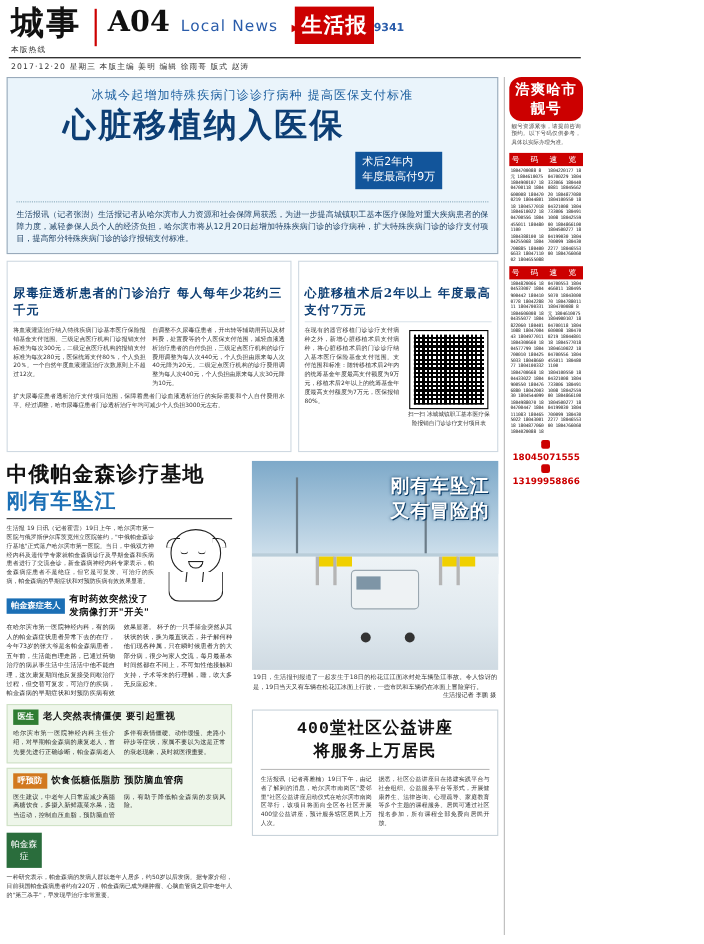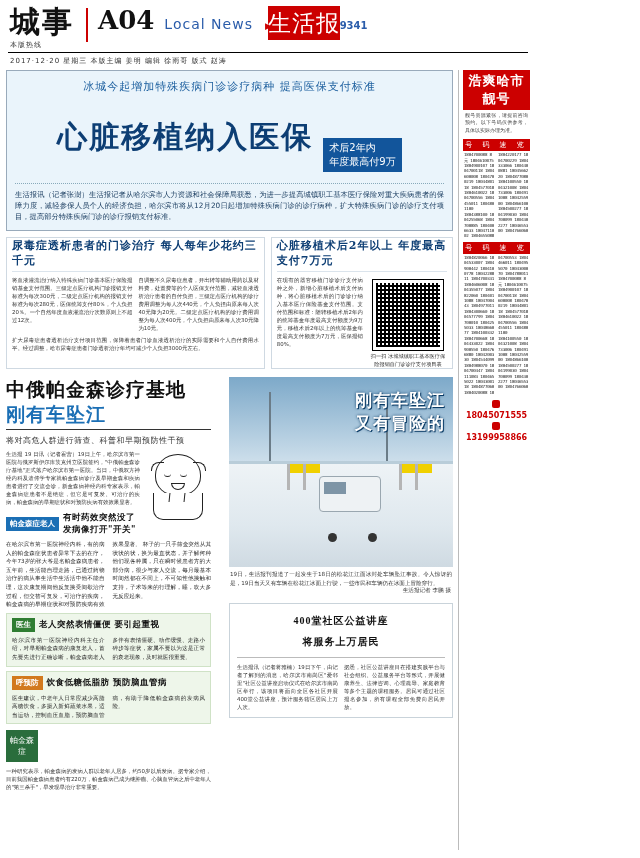--- a/index.html
+++ b/index.html
@@ -31,56 +31,56 @@
   .mh-section{
     font-size:14px;color:#2a5caa;margin-left:10px;margin-top:10px;letter-spacing:1px;
   }
   .mh-hotline{
     margin-left:12px;margin-top:14px;font-size:8px;color:#222;display:flex;align-items:center;gap:3px;
   }
   .mh-hotline .tri{color:#c00;font-size:9px;}
   .mh-hotline .num{color:#2a5caa;font-weight:bold;font-size:10px;}
   .mh-logo{
     position:absolute;right:196px;top:6px;width:72px;height:34px;background:#c00;
-    color:#fff;font-family:"DejaVu Serif","Liberation Serif",serif;font-size:23px;font-weight:normal;
+    color:#fff;font-family:"DejaVu Serif","Liberation Serif",serif;font-size:19px;font-weight:bold;
     display:flex;align-items:center;justify-content:center;letter-spacing:1px;
   }
   .mh-rule{height:1px;background:#000;margin:0 8px;}
   .mh-byline{
     font-size:7px;color:#333;padding:3px 10px 4px 10px;letter-spacing:1px;
   }
 
   
   .body-wrap{display:flex;padding:0 6px;box-sizing:border-box;height:780px;}
   .left-col{width:452px;padding-right:5px;box-sizing:border-box;}
   .right-col{width:176px;box-sizing:border-box;border-left:1px solid #bbb;padding-left:4px;}
 
   
   .lead{border:1px solid #9ab;background:#eaf4fb;padding:6px 8px 8px 8px;box-sizing:border-box;}
   .lead-kicker{
     text-align:center;font-size:11px;color:#1b5e9e;letter-spacing:1px;margin:2px 0 4px;
     font-family:"DejaVu Serif","Liberation Serif",serif;
   }
-  .lead-headrow{display:flex;align-items:center;justify-content:center;gap:10px;}
+  .lead-headrow{display:flex;align-items:flex-start;justify-content:center;gap:10px;}
   .lead-head{
     font-family:"DejaVu Serif","Liberation Serif",serif;
     font-size:30px;font-weight:bold;color:#0d3e74;letter-spacing:2px;line-height:34px;
   }
   .lead-badge{
     background:#12559b;color:#fff;font-size:10px;line-height:14px;padding:3px 6px;
     text-align:left;margin-bottom:4px;margin-top:40px;
   }
   .lead-lede{
     font-size:7.3px;line-height:11px;color:#173a5e;margin-top:7px;text-align:justify;
     border-top:1px dotted #8ab;padding-top:5px;
   }
 
   
   .sub-row{display:flex;gap:6px;margin-top:6px;}
-  .sub-box{flex:1;border:1px solid #cfd9e2;padding:0 5px;box-sizing:border-box;background:#fff;}
+  .sub-box{flex:1;border:1px solid #cfd9e2;padding:21px 5px;box-sizing:border-box;background:#fff;}
   .sub-title{
     font-family:"DejaVu Serif","Liberation Serif",serif;
     font-size:11px;font-weight:bold;color:#0d3e74;letter-spacing:1px;margin-bottom:4px;
     border-bottom:1px solid #dbe4ec;padding-bottom:3px;
   }
   .sub-cols{display:flex;gap:6px;}
   .micro{font-size:5.4px;line-height:8px;color:#333;text-align:justify;}
   .qr{
     width:64px;height:64px;margin:4px auto 2px;
     background:
@@ -166,29 +166,29 @@
   .brand-block{
     margin-top:6px;display:flex;gap:5px;align-items:flex-start;flex-direction:column;
   }
   .brand-chip{
     background:#2a6d3c;color:#fff;font-size:8px;width:26px;padding:5px 3px;text-align:center;line-height:11px;
   }
 
   
   .story-box{border:1px solid #c9d3da;margin-top:8px;padding:6px 7px;box-sizing:border-box;}
   .story-title{
-    font-family:Liberation Serif, serif;text-align:center;
-    font-size:10px;font-weight:bold;line-height:21px;color:#111;letter-spacing:1px;
+    font-family:Liberation Mono, monospace;text-align:center;
+    font-size:15px;font-weight:bold;line-height:21px;color:#111;letter-spacing:1px;
   }
   .story-rule{height:1px;background:#bbb;margin:5px 0 5px;}
 
   
   .rc-head{
     background:#c00;color:#fff;text-align:center;font-size:13px;font-weight:bold;
-    font-family:"DejaVu Serif","Liberation Serif",serif;padding:2px 0;letter-spacing:1px;
+    font-family:"DejaVu Serif","Liberation Serif",serif;padding:2px 0;letter-spacing:1px;border-radius:11px;
   }
   .rc-sub{font-size:5px;line-height:7px;color:#333;text-align:center;padding:2px 2px 3px;}
   .rc-band{background:#c00;color:#fff;font-size:7px;text-align:center;padding:1px 0;margin-top:2px;letter-spacing:4px;}
   .rc-grid{
     font-family:"DejaVu Sans Mono","Liberation Mono",monospace;
     font-size:4.2px;line-height:5.4px;color:#222;letter-spacing:-0.2px;
     column-count:2;column-gap:3px;padding:1px 1px;word-break:break-all;
   }
   .rc-phone{
     margin-top:3px;text-align:center;color:#c00;font-weight:bold;font-size:8px;line-height:11px;
@@ -257,21 +257,20 @@
           </div>
         </div>
       </div>
 
       <div class="mid">
 
         <div class="mid-left">
           <div class="feat-title">中俄帕金森诊疗基地</div>
           <div class="feat-title2">刚有车坠江</div>
           <div class="hr-thin"></div>
-          <div class="feat-sub">将对高危人群进行筛查、科普和早期预防性干预</div>
 
           <div>
             <div class="cartoon">
               <div class="c-head"></div>
                 <div class="c-hairL"></div>
                 <div class="c-hairR"></div>
               <div class="c-eyeL"></div>
                 <div class="c-eyeR"></div>
                 <div class="c-mouth"></div>
               <div class="c-body"></div>

